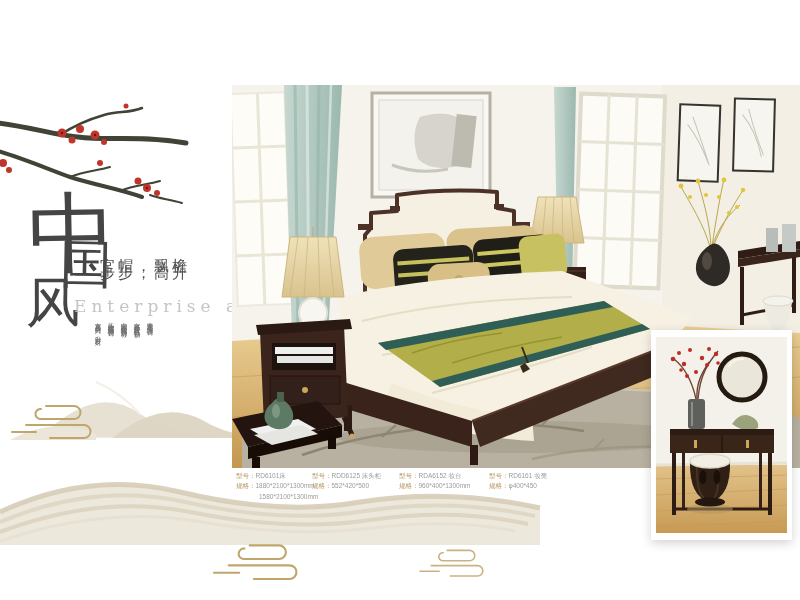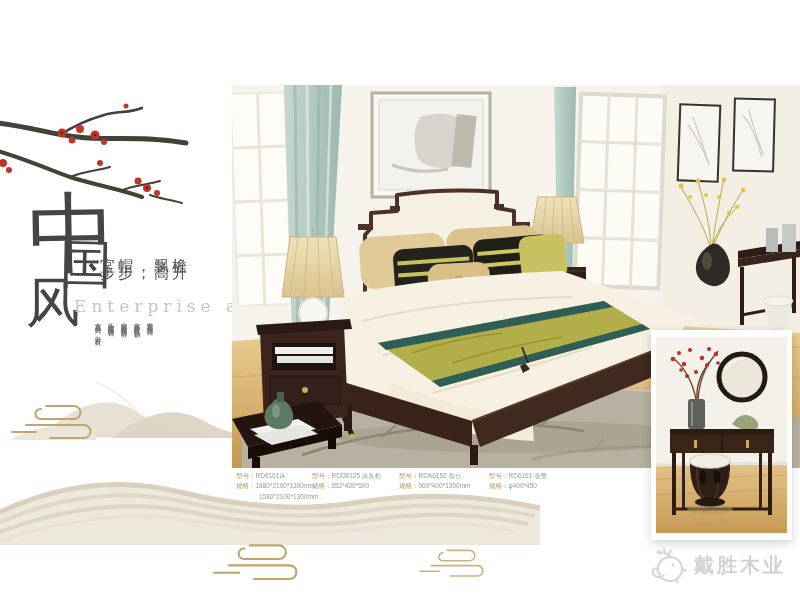--- a/index.html
+++ b/index.html
@@ -443,26 +443,14 @@
     <div class="spec-block sb2">
       <div><span class="lbl">型号：</span><span class="val">RDA6152 妆台</span></div>
       <div><span class="lbl">规格：</span><span class="val">960*400*1300mm</span></div>
     </div>
     <div class="spec-block sb3">
       <div><span class="lbl">型号：</span><span class="val">RD6161 妆凳</span></div>
       <div><span class="lbl">规格：</span><span class="val">φ400*450</span></div>
     </div>
   </div>
 
-  <div class="logo">
-    <svg width="38" height="40" viewBox="0 0 38 40">
-      <g fill="none" stroke="#d6d5d3" stroke-width="2">
-        <circle cx="21" cy="24" r="12"></circle>
-        <path d="M21,12 C18,8 13,6 8,8 M12,10 l-3,-5 M16,9 l-1,-6 M20,10 l2,-5"></path>
-        <path d="M9,24 C4,22 2,26 5,30 C8,33 13,33 15,30"></path>
-        <circle cx="24" cy="20" r="1.4" fill="#d6d5d3" stroke="none"></circle>
-        <path d="M33,24 l4,2 M27,34 l2,4"></path>
-      </g>
-    </svg>
-    <span class="logo-text">戴胜木业</span>
-  </div>
 
 </div>
 
 </body></html>

